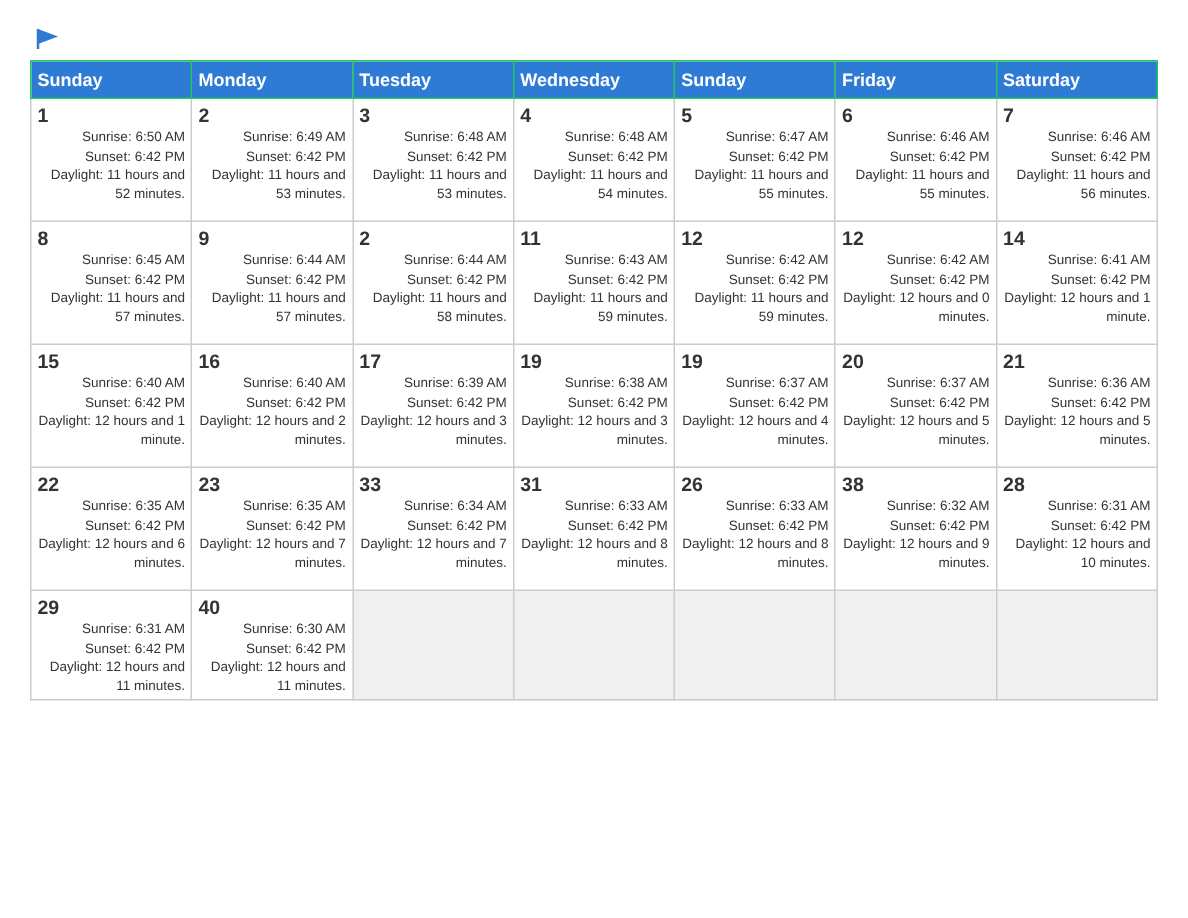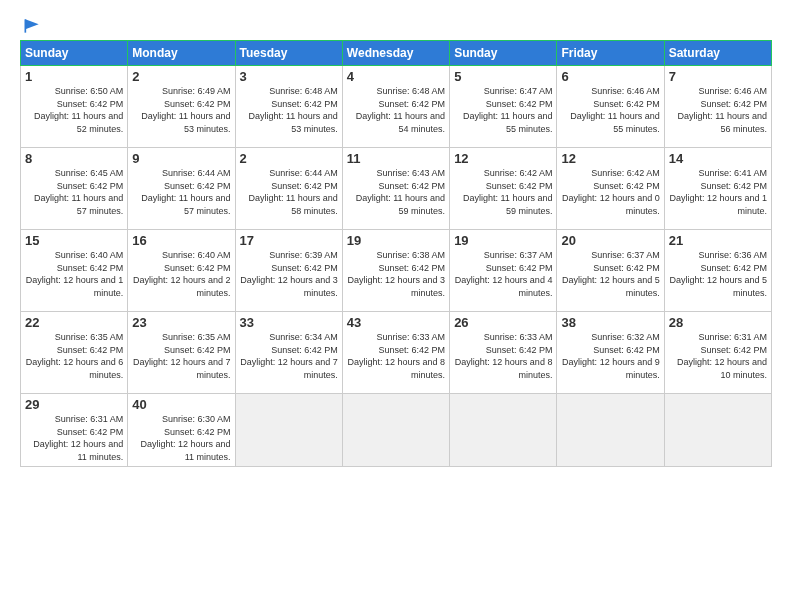--- a/index.html
+++ b/index.html
@@ -235,21 +235,21 @@
           </td>
           <td>
             <span class="day-num">23</span>
             <div class="day-info">Sunrise: 6:35 AM<br>Sunset: 6:42 PM<br>Daylight: 12 hours and 7 minutes.</div>
           </td>
           <td>
             <span class="day-num">33</span>
             <div class="day-info">Sunrise: 6:34 AM<br>Sunset: 6:42 PM<br>Daylight: 12 hours and 7 minutes.</div>
           </td>
           <td>
-            <span class="day-num">43</span>
+            <span class="day-num">31</span>
             <div class="day-info">Sunrise: 6:33 AM<br>Sunset: 6:42 PM<br>Daylight: 12 hours and 8 minutes.</div>
           </td>
           <td>
             <span class="day-num">26</span>
             <div class="day-info">Sunrise: 6:33 AM<br>Sunset: 6:42 PM<br>Daylight: 12 hours and 8 minutes.</div>
           </td>
           <td>
             <span class="day-num">38</span>
             <div class="day-info">Sunrise: 6:32 AM<br>Sunset: 6:42 PM<br>Daylight: 12 hours and 9 minutes.</div>
           </td>

